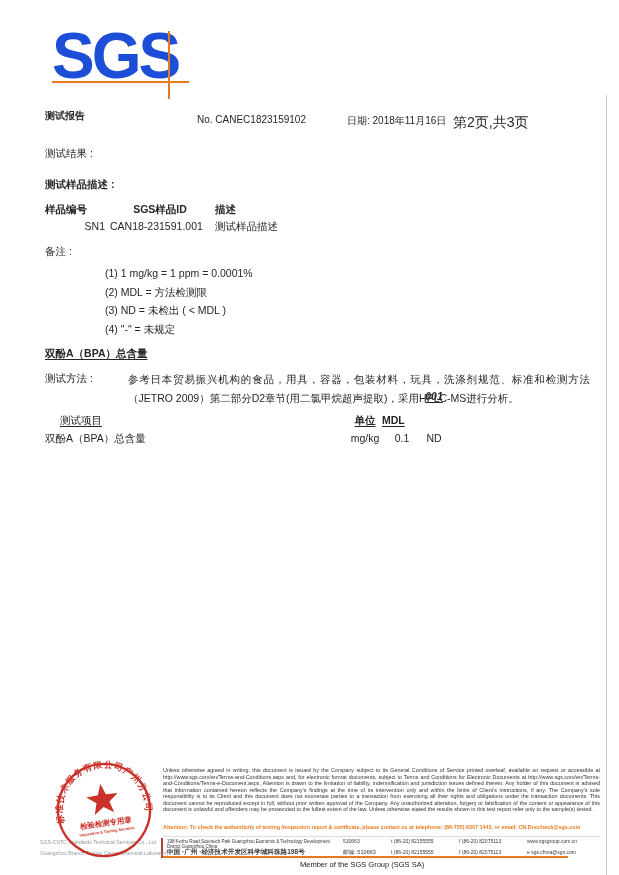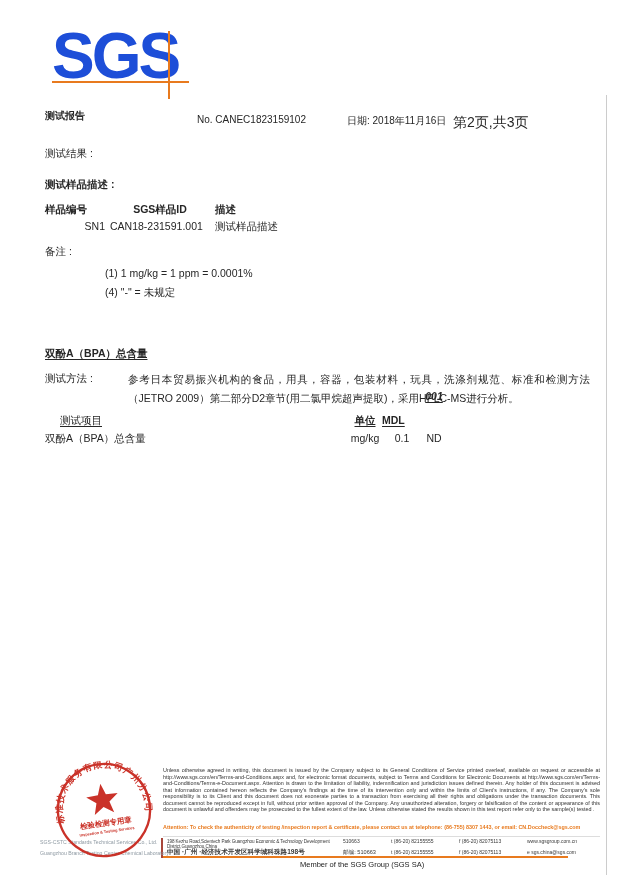--- a/index.html
+++ b/index.html
@@ -82,20 +82,22 @@
   <div class="h-sample-no txt">样品编号</div>
   <div class="h-sgs-id txt">SGS样品ID</div>
   <div class="h-desc txt">描述</div>
   <div class="v-sample-no txt">SN1</div>
   <div class="v-sgs-id txt">CAN18-231591.001</div>
   <div class="v-desc txt">测试样品描述</div>
 
   <div class="notes-label txt">备注 :</div>
   <div class="notes txt">
     <div>(1) 1 mg/kg = 1 ppm = 0.0001%</div>
+    <div>(2) MDL = 方法检测限</div>
+    <div>(3) ND = 未检出 ( &lt; MDL )</div>
     <div>(4) "-" = 未规定</div>
   </div>
 
   <div class="bpa-heading txt">双酚A（BPA）总含量</div>
   <div class="method-label txt">测试方法 :</div>
   <div class="method-text txt">参考日本贸易振兴机构的食品，用具，容器，包装材料，玩具，洗涤剂规范、标准和检测方法（JETRO 2009）第二部分D2章节(用二氯甲烷超声提取)，采用HPLC-MS进行分析。</div>
 
   <div class="rt-item-h txt">测试项目</div>
   <div class="rt-unit-h txt">单位</div>
   <div class="rt-mdl-h txt">MDL</div>

